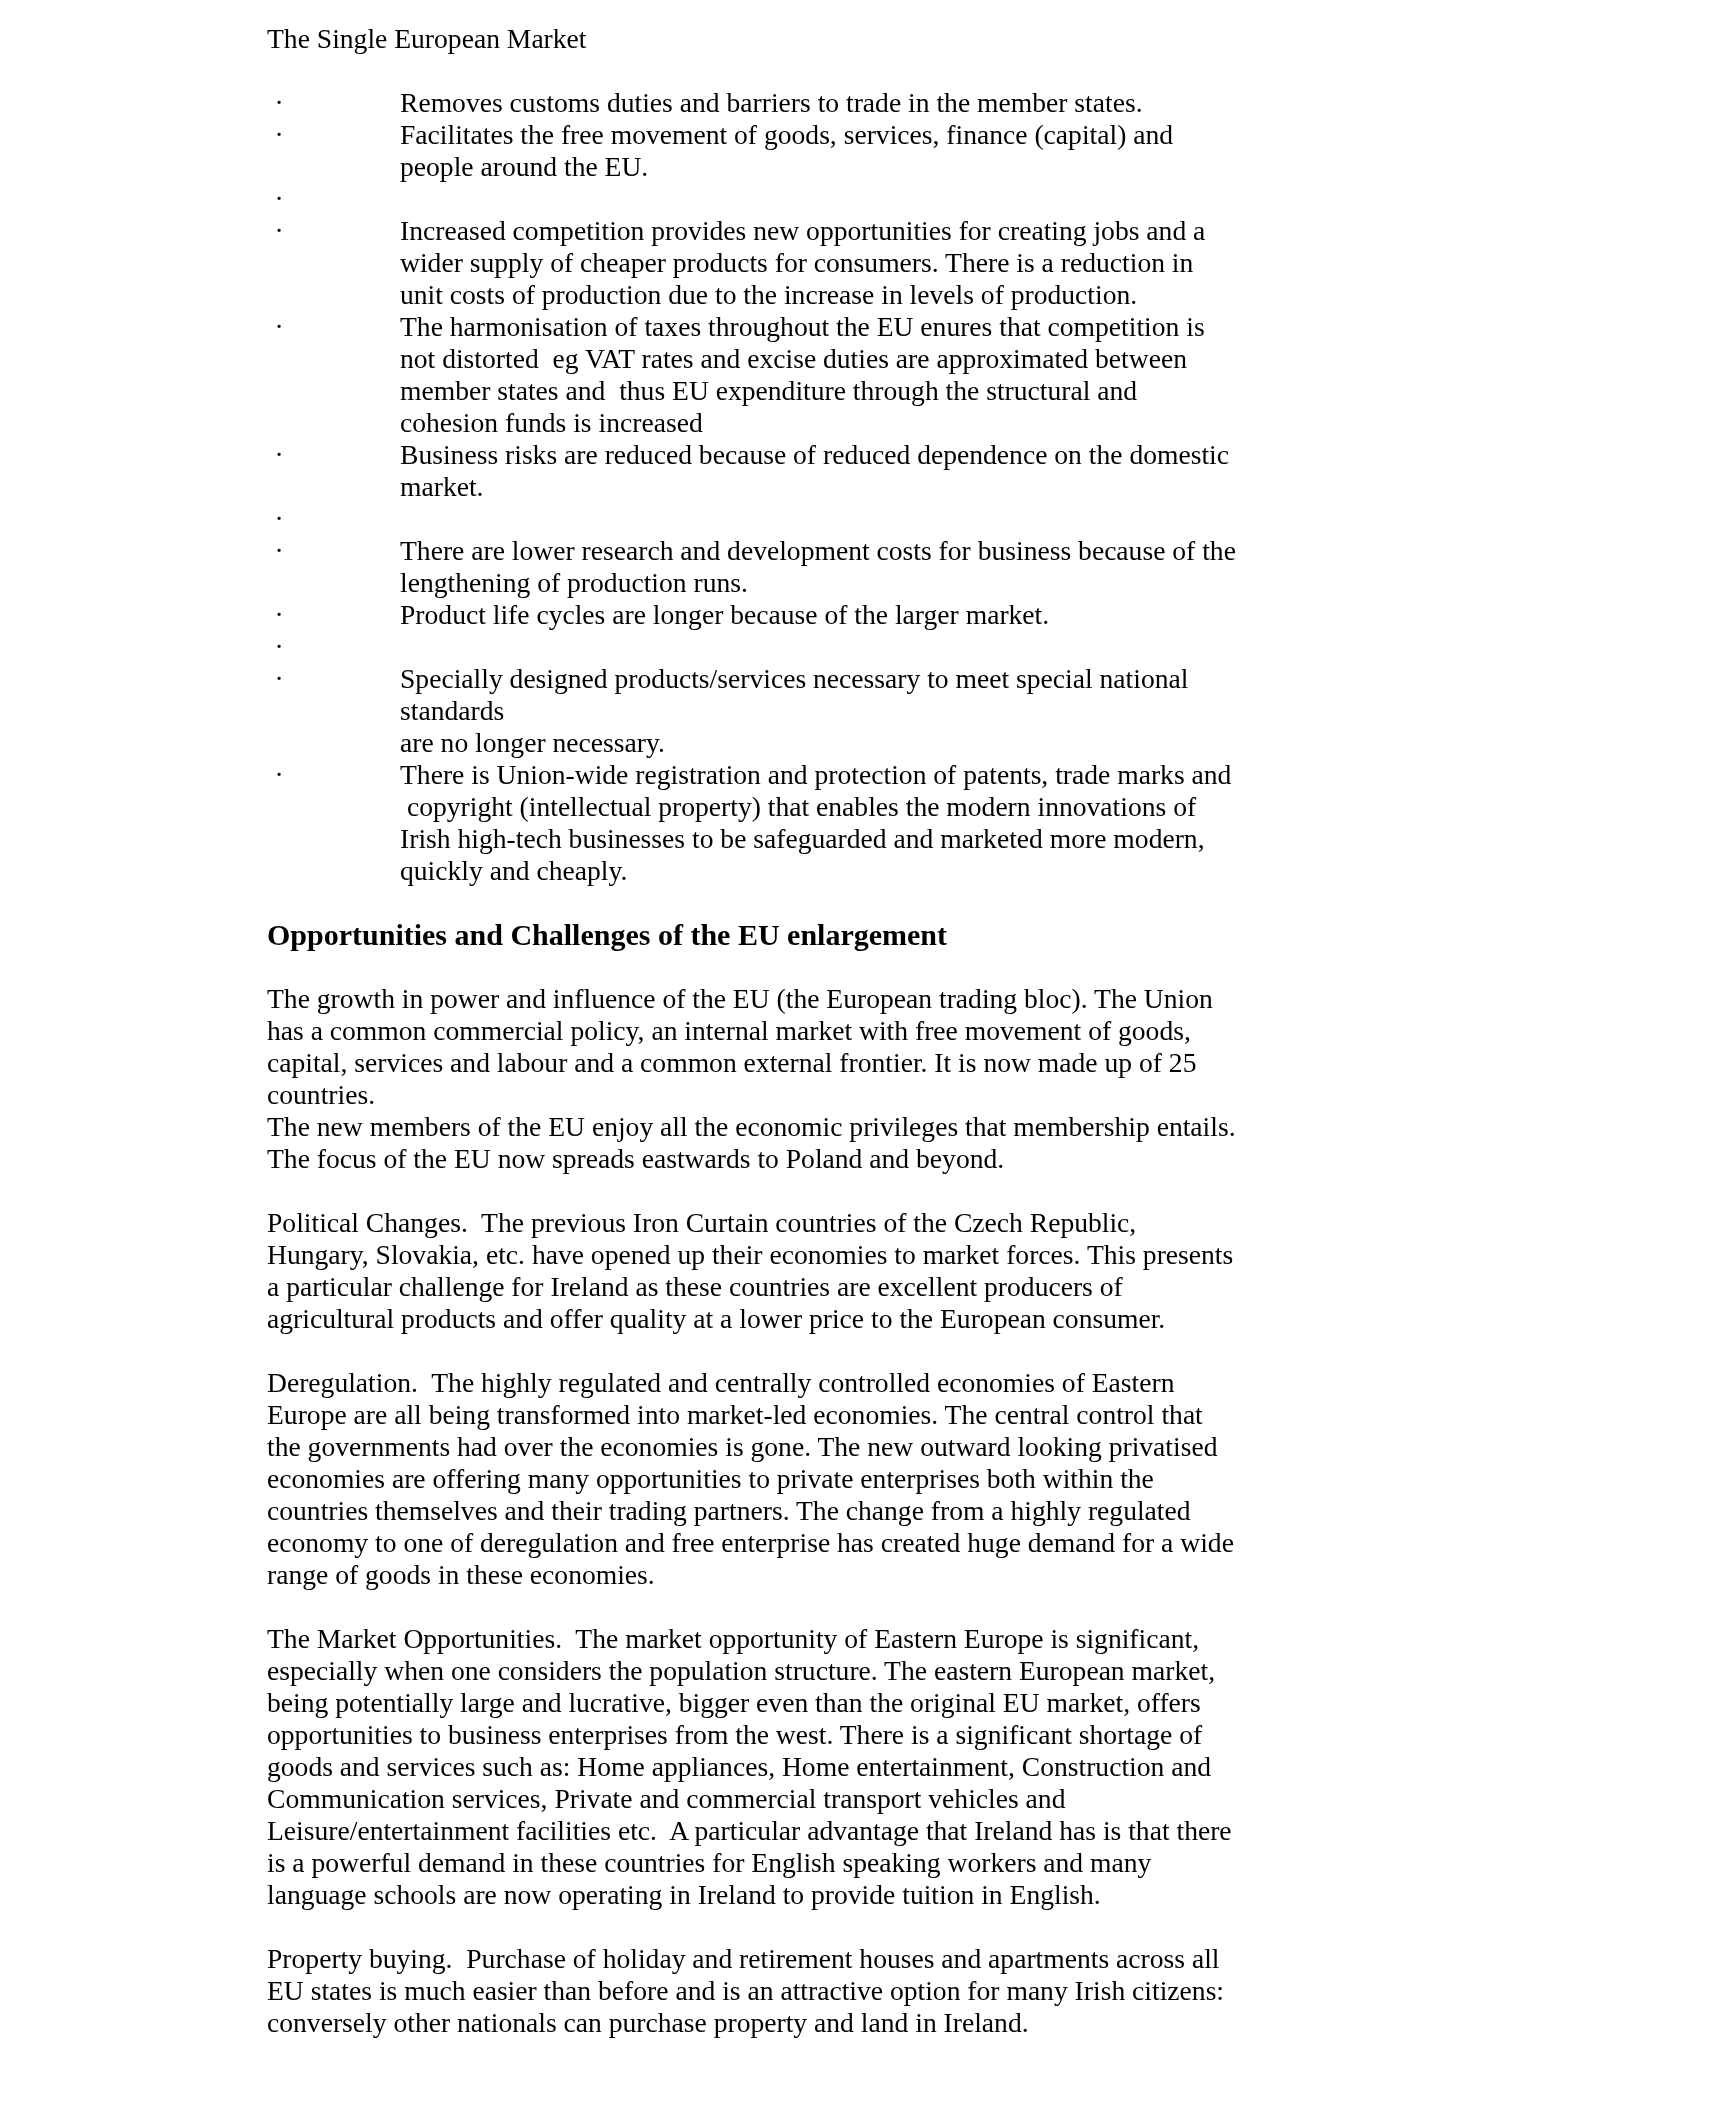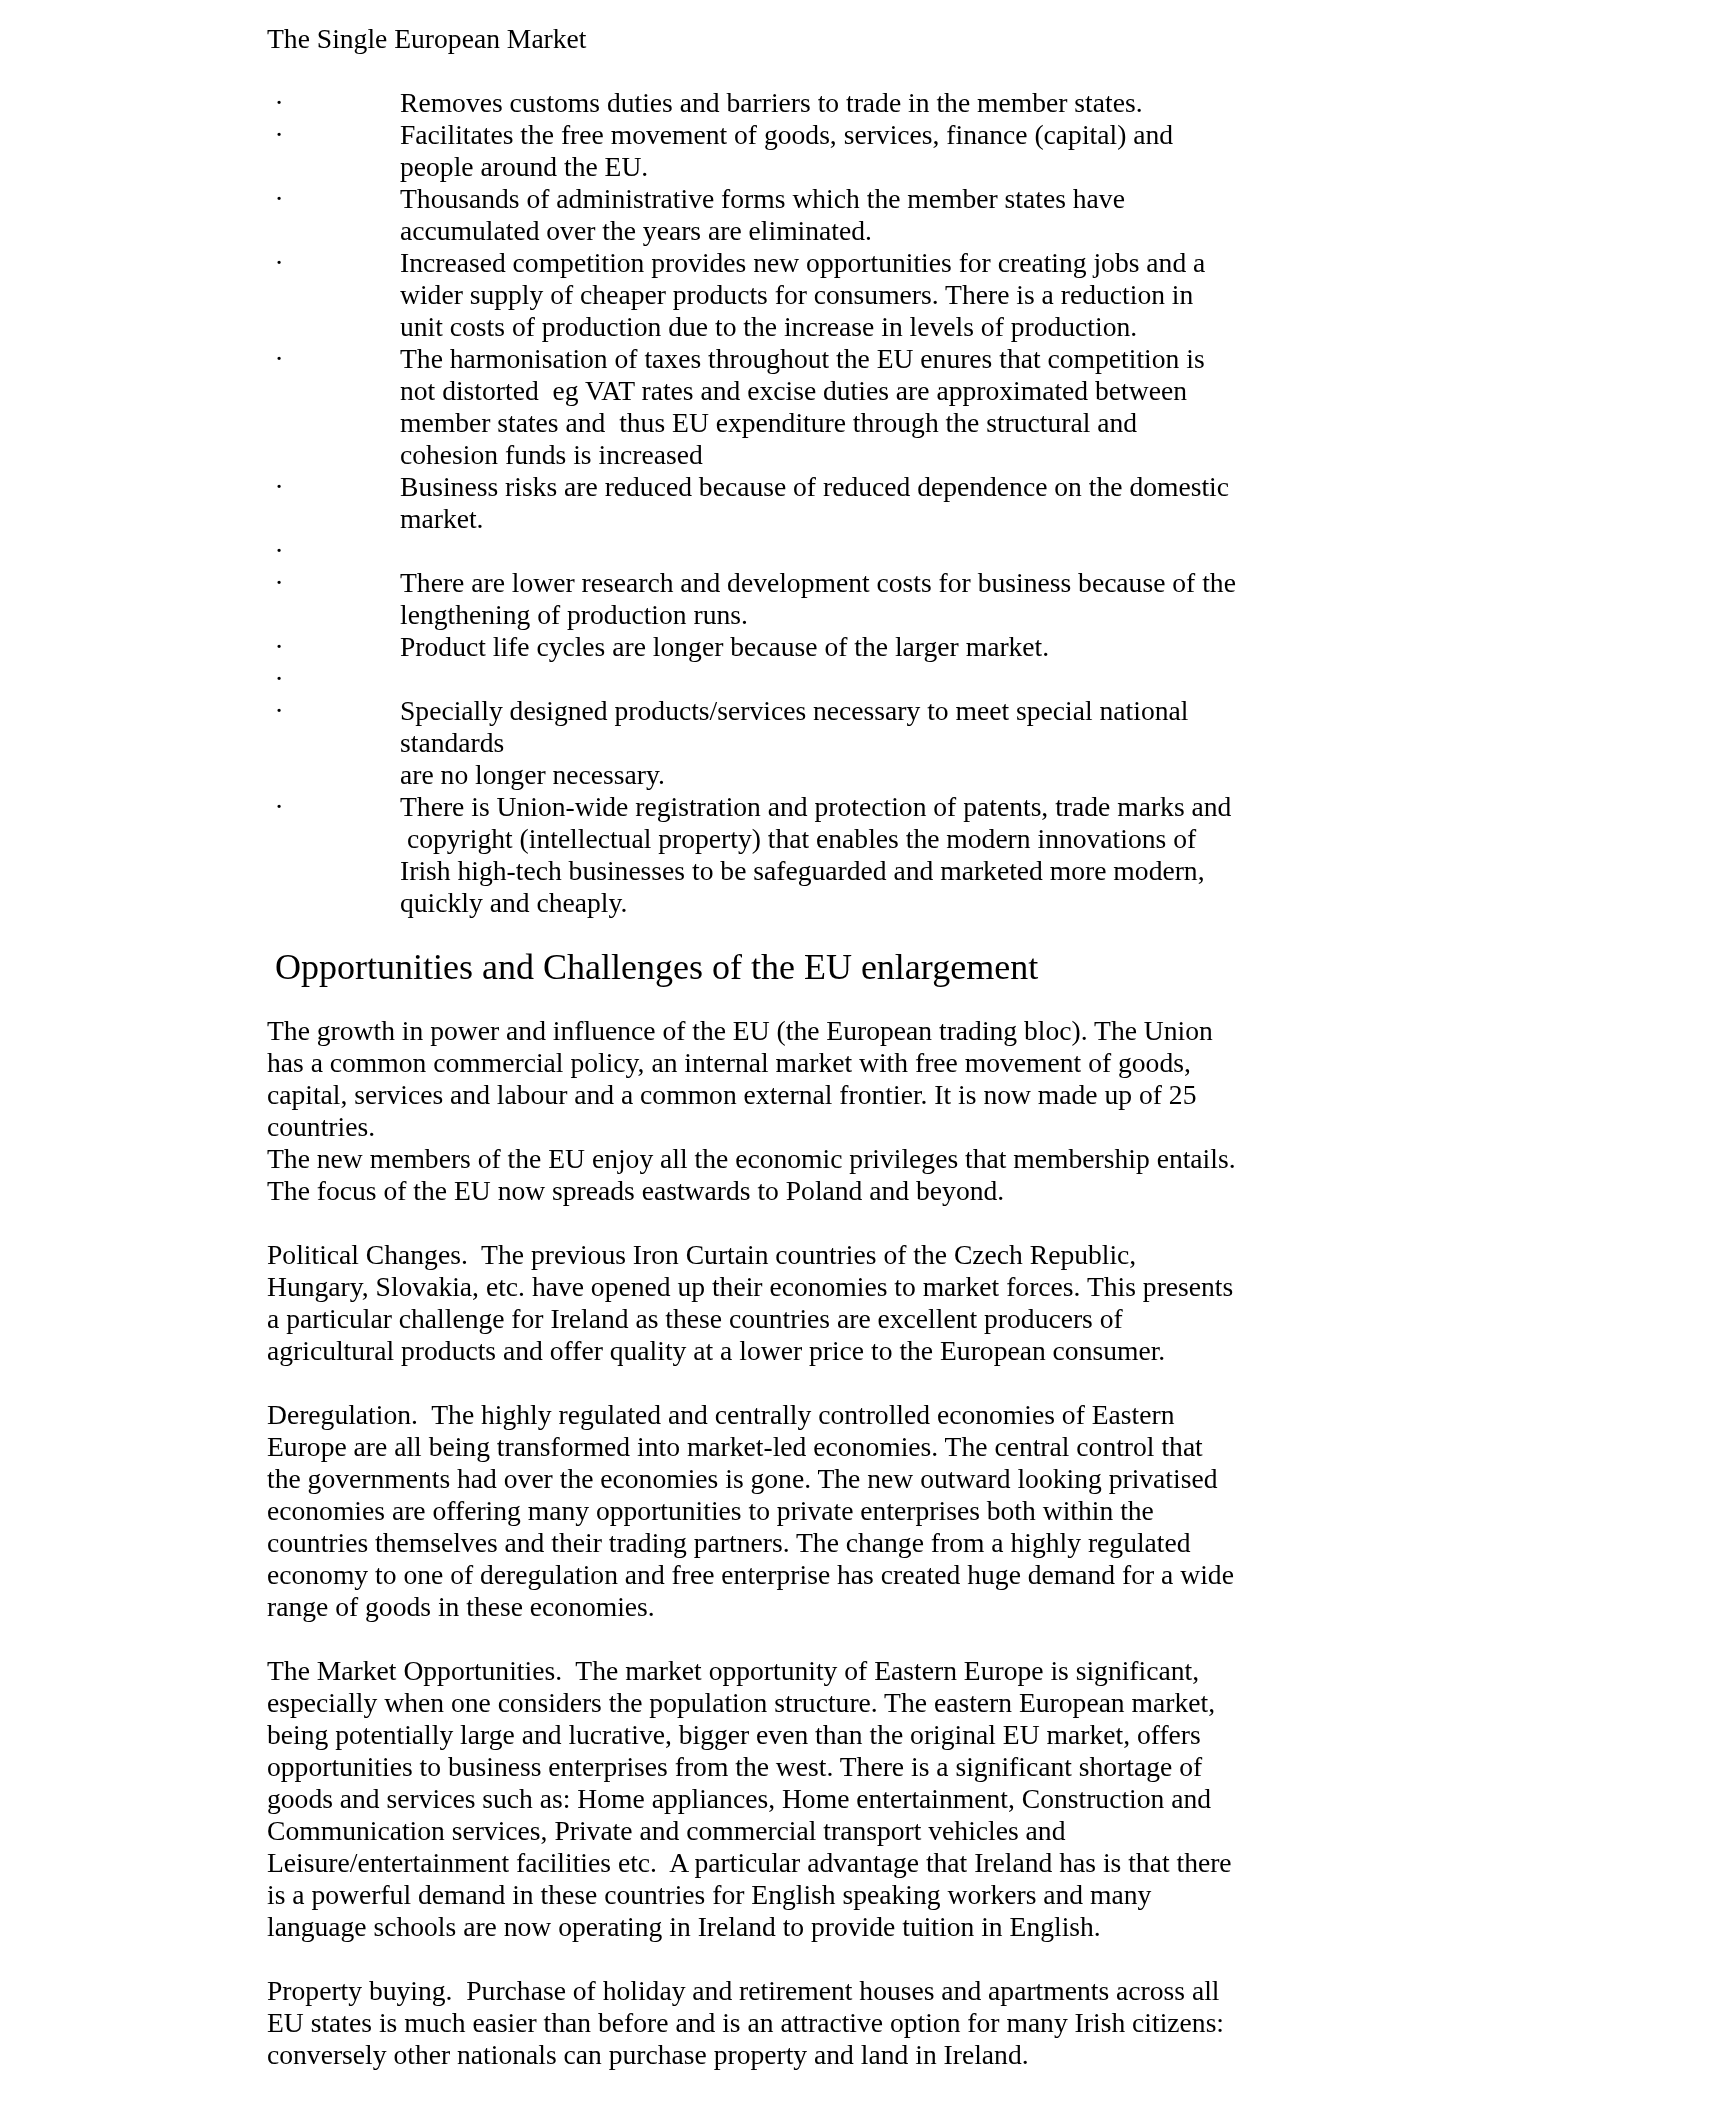--- a/index.html
+++ b/index.html
@@ -32,23 +32,23 @@
   .bullet-glyph {
     flex: 0 0 133px;
     width: 133px;
     padding-left: 7.6px;
   }
   .bullet-text {
     flex: 1 1 auto;
     white-space: pre-wrap;
   }
   .section-heading {
-    font-size: 36px;
-    font-weight: normal;
-    margin: 32px 0 32px 8px;
+    font-size: 30px;
+    font-weight: bold;
+    margin: 32px 0 32px 0;
     white-space: pre-wrap;
   }
   .para {
     white-space: pre-wrap;
   }
   .para + .para {
     margin-top: 32px;
   }
 </style>
 </head>
@@ -65,21 +65,20 @@
         <span class="bullet-text">Removes customs duties and barriers to trade in the member states.</span>
       </div>
 
       <div class="bullet-row">
         <span class="bullet-glyph">·</span>
         <span class="bullet-text">Facilitates the free movement of goods, services, finance (capital) and people around the EU.</span>
       </div>
 
       <div class="bullet-row">
         <span class="bullet-glyph">·</span>
-        <span class="bullet-text">Thousands of administrative forms which the member states have accumulated over the years are eliminated.</span>
       </div>
 
       <div class="bullet-row">
         <span class="bullet-glyph">·</span>
         <span class="bullet-text">Increased competition provides new opportunities for creating jobs and a wider supply of cheaper products for consumers. There is a reduction in unit costs of production due to the increase in levels of production.</span>
       </div>
 
       <div class="bullet-row">
         <span class="bullet-glyph">·</span>
         <span class="bullet-text">The harmonisation of taxes throughout the EU enures that competition is not distorted  eg VAT rates and excise duties are approximated between member states and  thus EU expenditure through the structural and cohesion funds is increased</span>

